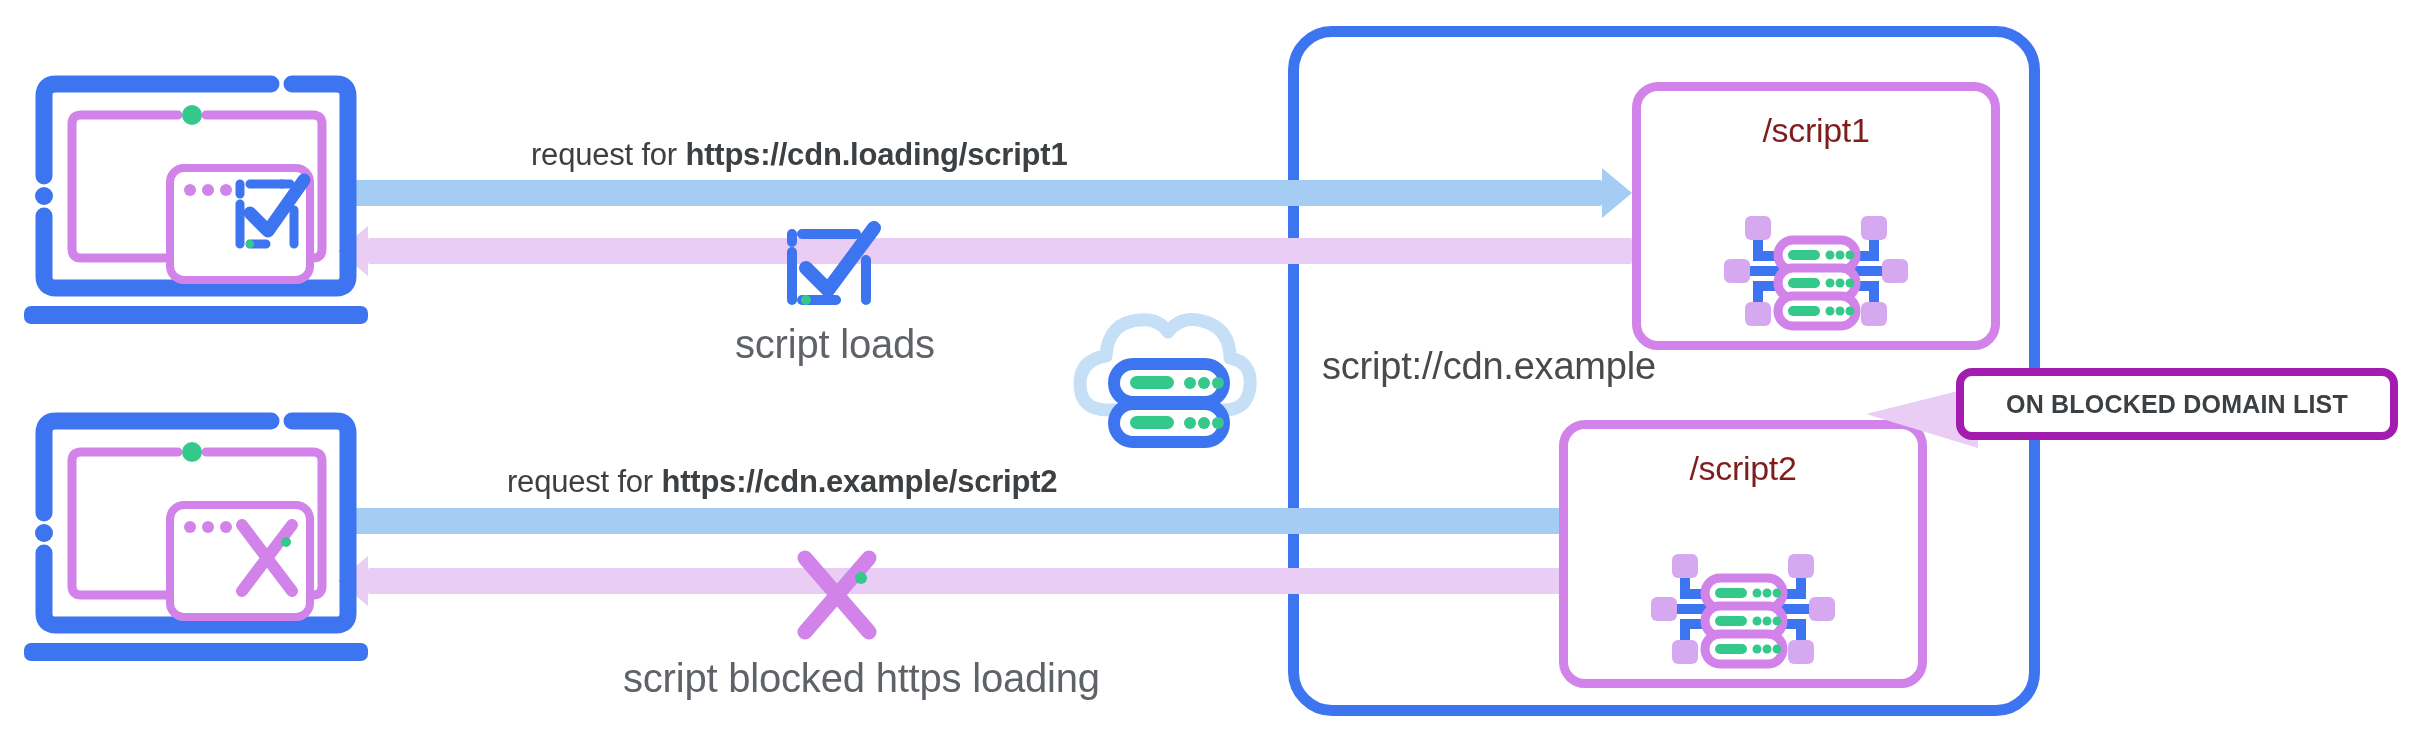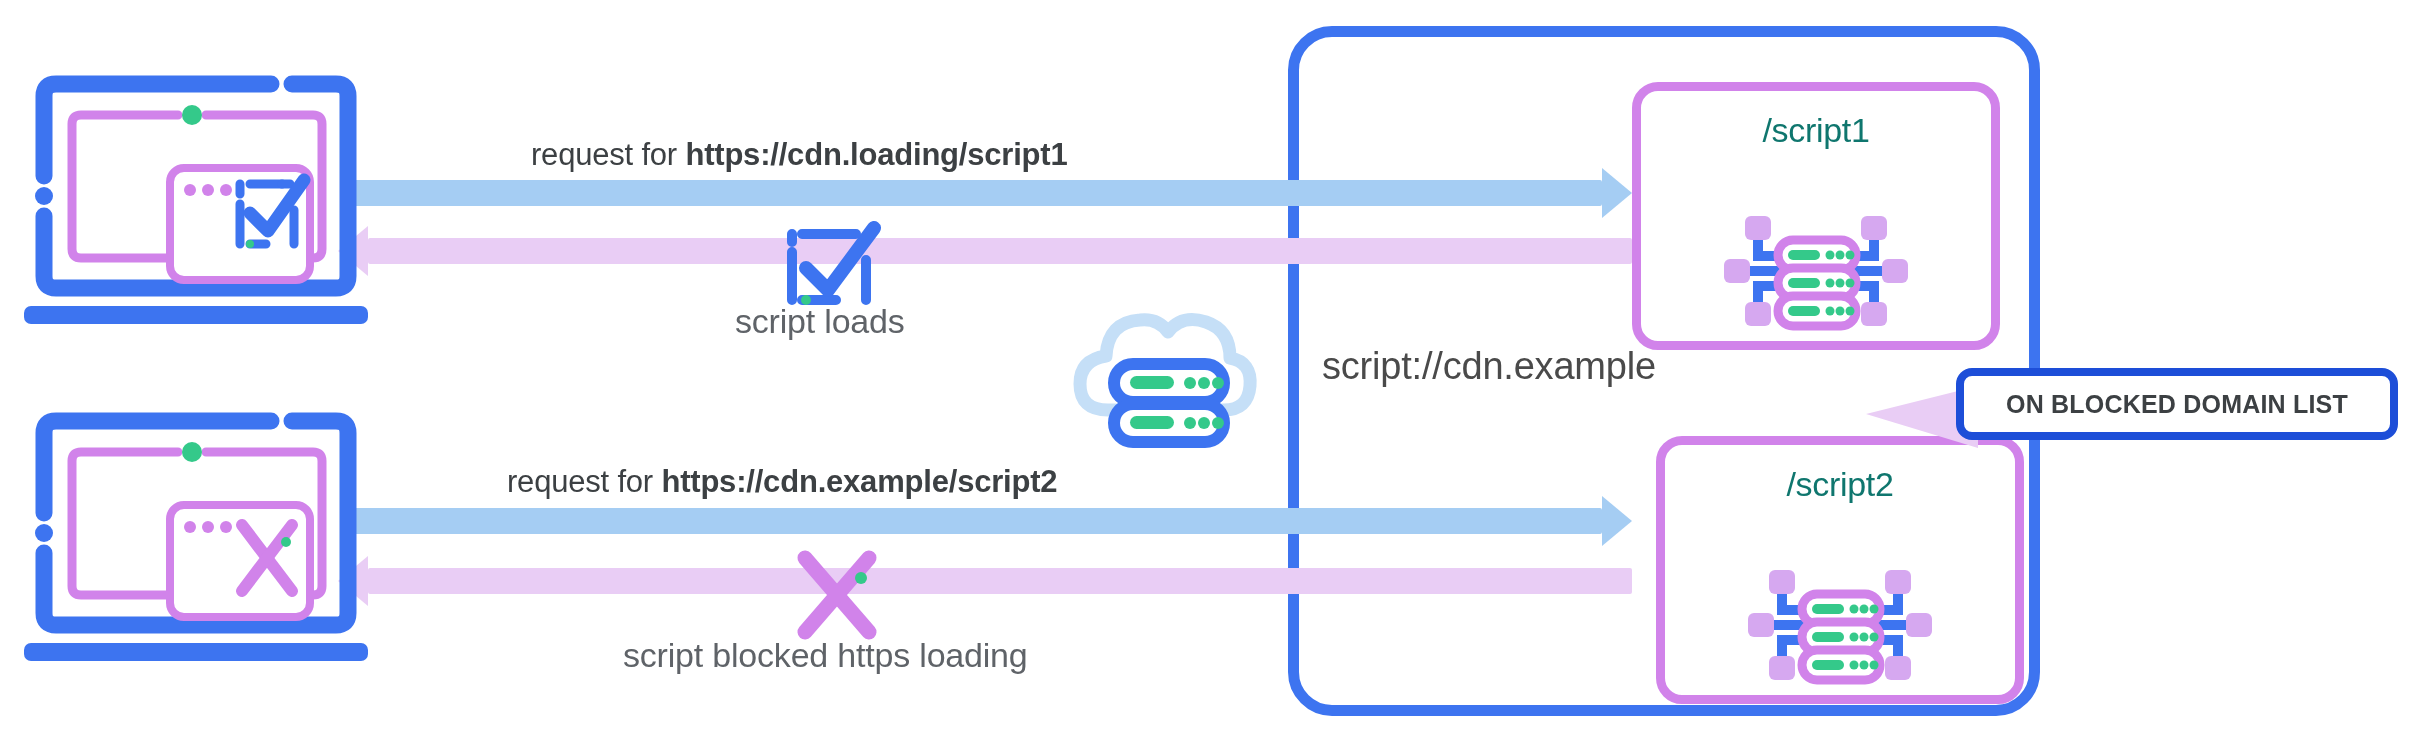--- a/index.html
+++ b/index.html
@@ -45,29 +45,29 @@
   
   .script-card {
     width: 368px;
     height: 268px;
     border: 9px solid #d183ea;
     border-radius: 26px;
     box-sizing: border-box;
     background: #ffffff;
   }
   .script-card.top { left: 1632px; top: 82px; }
-  .script-card.bottom { left: 1656px; top: 420px; margin-top: 16px; }
+  .script-card.bottom { left: 1559px; top: 420px; }
   .script-card-title {
     position: absolute;
     left: 0;
     top: 20px;
     width: 100%;
     text-align: center;
     font-size: 34px;
-    color: #0f766e;
+    color: #7f1d1d;
     letter-spacing: -0.3px;
   }
   .server-wrap {
     position: absolute;
     left: 50%;
     top: 105px;
     transform: translateX(-50%);
   }
 
   
@@ -97,33 +97,34 @@
 
   
   .flow-label {
     font-size: 31px;
     color: #3c4043;
     white-space: nowrap;
     letter-spacing: -0.2px;
   }
   .flow-label b { font-weight: bold; }
   .flow-caption {
-    font-size: 34px;
+    font-size: 40px;
     color: #5f6368;
     white-space: nowrap;
     letter-spacing: -0.2px;
+    margin-top: 20px;
   }
 
   
   .callout {
     left: 1956px;
     top: 368px;
     width: 442px;
     height: 72px;
-    border: 8px solid #1d4ed8;
+    border: 8px solid #a21caf;
     border-radius: 16px;
     box-sizing: border-box;
     background: #ffffff;
     display: flex;
     align-items: center;
     justify-content: center;
   }
   .callout-text {
     font-size: 25px;
     font-weight: bold;

